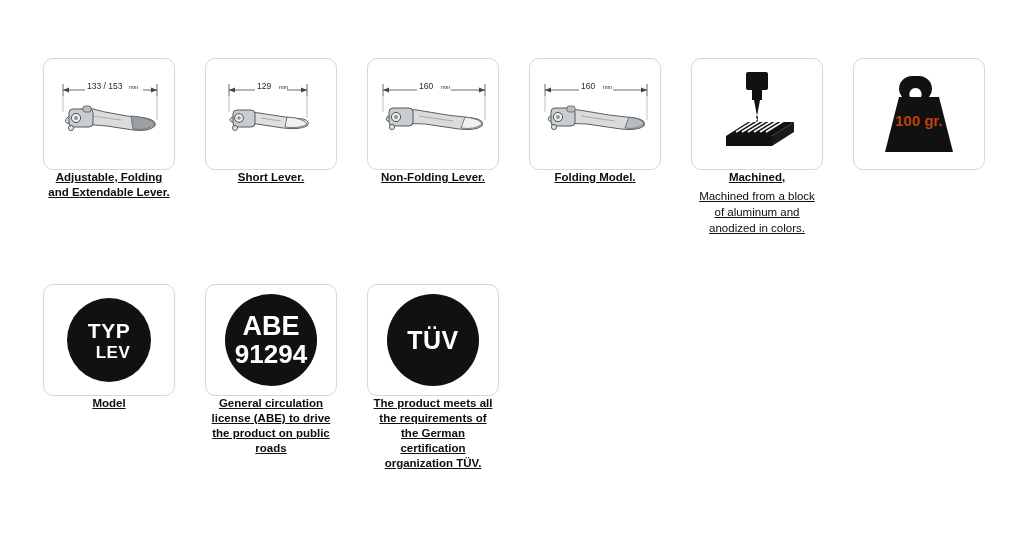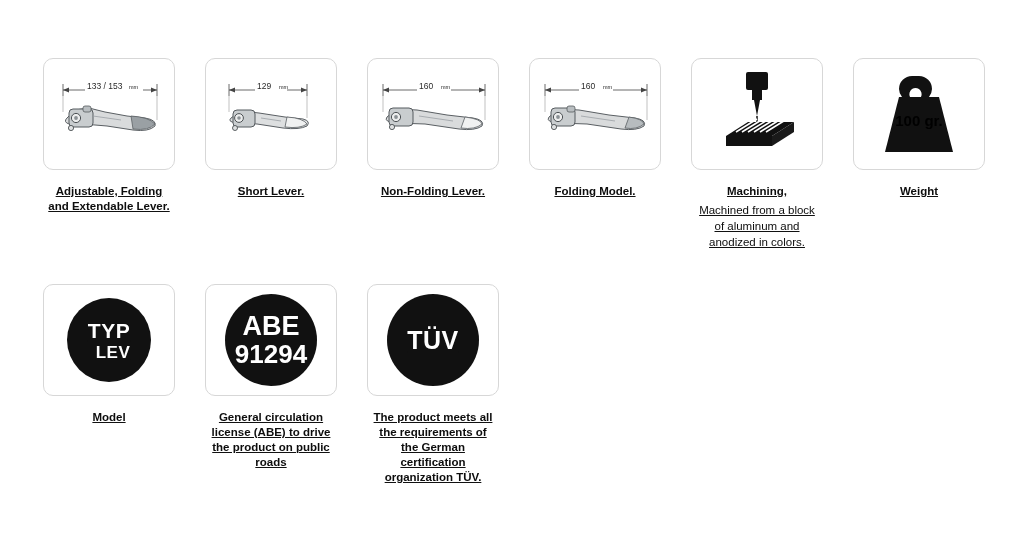--- a/index.html
+++ b/index.html
@@ -42,21 +42,20 @@
     border-radius: 10px;
     background: #ffffff;
     display: flex;
     align-items: center;
     justify-content: center;
     box-sizing: border-box;
     overflow: hidden;
   }
 
   .caption {
-    margin-top: 14px;
     font-size: 11.5px;
     line-height: 15px;
     font-weight: bold;
     text-align: center;
     color: #0d0d0d;
     width: 146px;
   }
   .caption .sub {
     display: block;
     font-weight: normal;
@@ -119,21 +118,21 @@
   .tuv {
     font-size: 25px;
     font-weight: bold;
     letter-spacing: 0.5px;
   }
 
   .weight-label {
     position: absolute;
     font-size: 15px;
     font-weight: bold;
-    color: #000000;
+    color: #c2410c;
     left: 50%;
     top: 56%;
     transform: translate(-50%, -50%);
     white-space: nowrap;
   }
   .weight-wrap { position: relative; width: 100px; height: 100px; }
 </style>
 </head>
 <body>
 
@@ -281,42 +280,39 @@
               <line x1="40" y1="68" x2="61" y2="55"></line>
               <line x1="46" y1="68" x2="67" y2="55"></line>
               <line x1="52" y1="68" x2="73" y2="55"></line>
               <line x1="58" y1="68" x2="79" y2="55"></line>
               <line x1="64" y1="68" x2="85" y2="55"></line>
             </g>
           </g>
         </svg>
       </div>
       <div class="caption">
-        <span>Machining,</span>
+        <span>Machined,</span>
         <span class="sub">
           <span>Machined from a block</span><br>
           <span>of aluminum and</span><br>
           <span>anodized in colors.</span>
         </span>
       </div>
     </div>
 
     <div class="cell">
       <div class="card">
         <div class="weight-wrap">
           <svg width="100" height="100" viewBox="0 0 100 100">
             <path d="M50 12 a13 13 0 0 1 13 13 a13 13 0 0 1 -3 8 h-8 a7 7 0 0 0 -2 -8 a7 7 0 0 0 -7 0 a7 7 0 0 0 -2 8 h-8 a13 13 0 0 1 -3 -8 a13 13 0 0 1 13 -13 z" fill="#111111"></path>
             <path d="M30 33 L70 33 L84 88 L16 88 Z" fill="#111111"></path>
           </svg>
           <div class="weight-label">100 gr.</div>
         </div>
       </div>
-      <div class="caption">
-        <span>Weight</span>
-      </div>
     </div>
 
   </div>
 
   <div class="row row-2">
 
     <div class="cell">
       <div class="card">
         <div class="badge-circle">
           <span class="badge-line-1">TYP</span>

